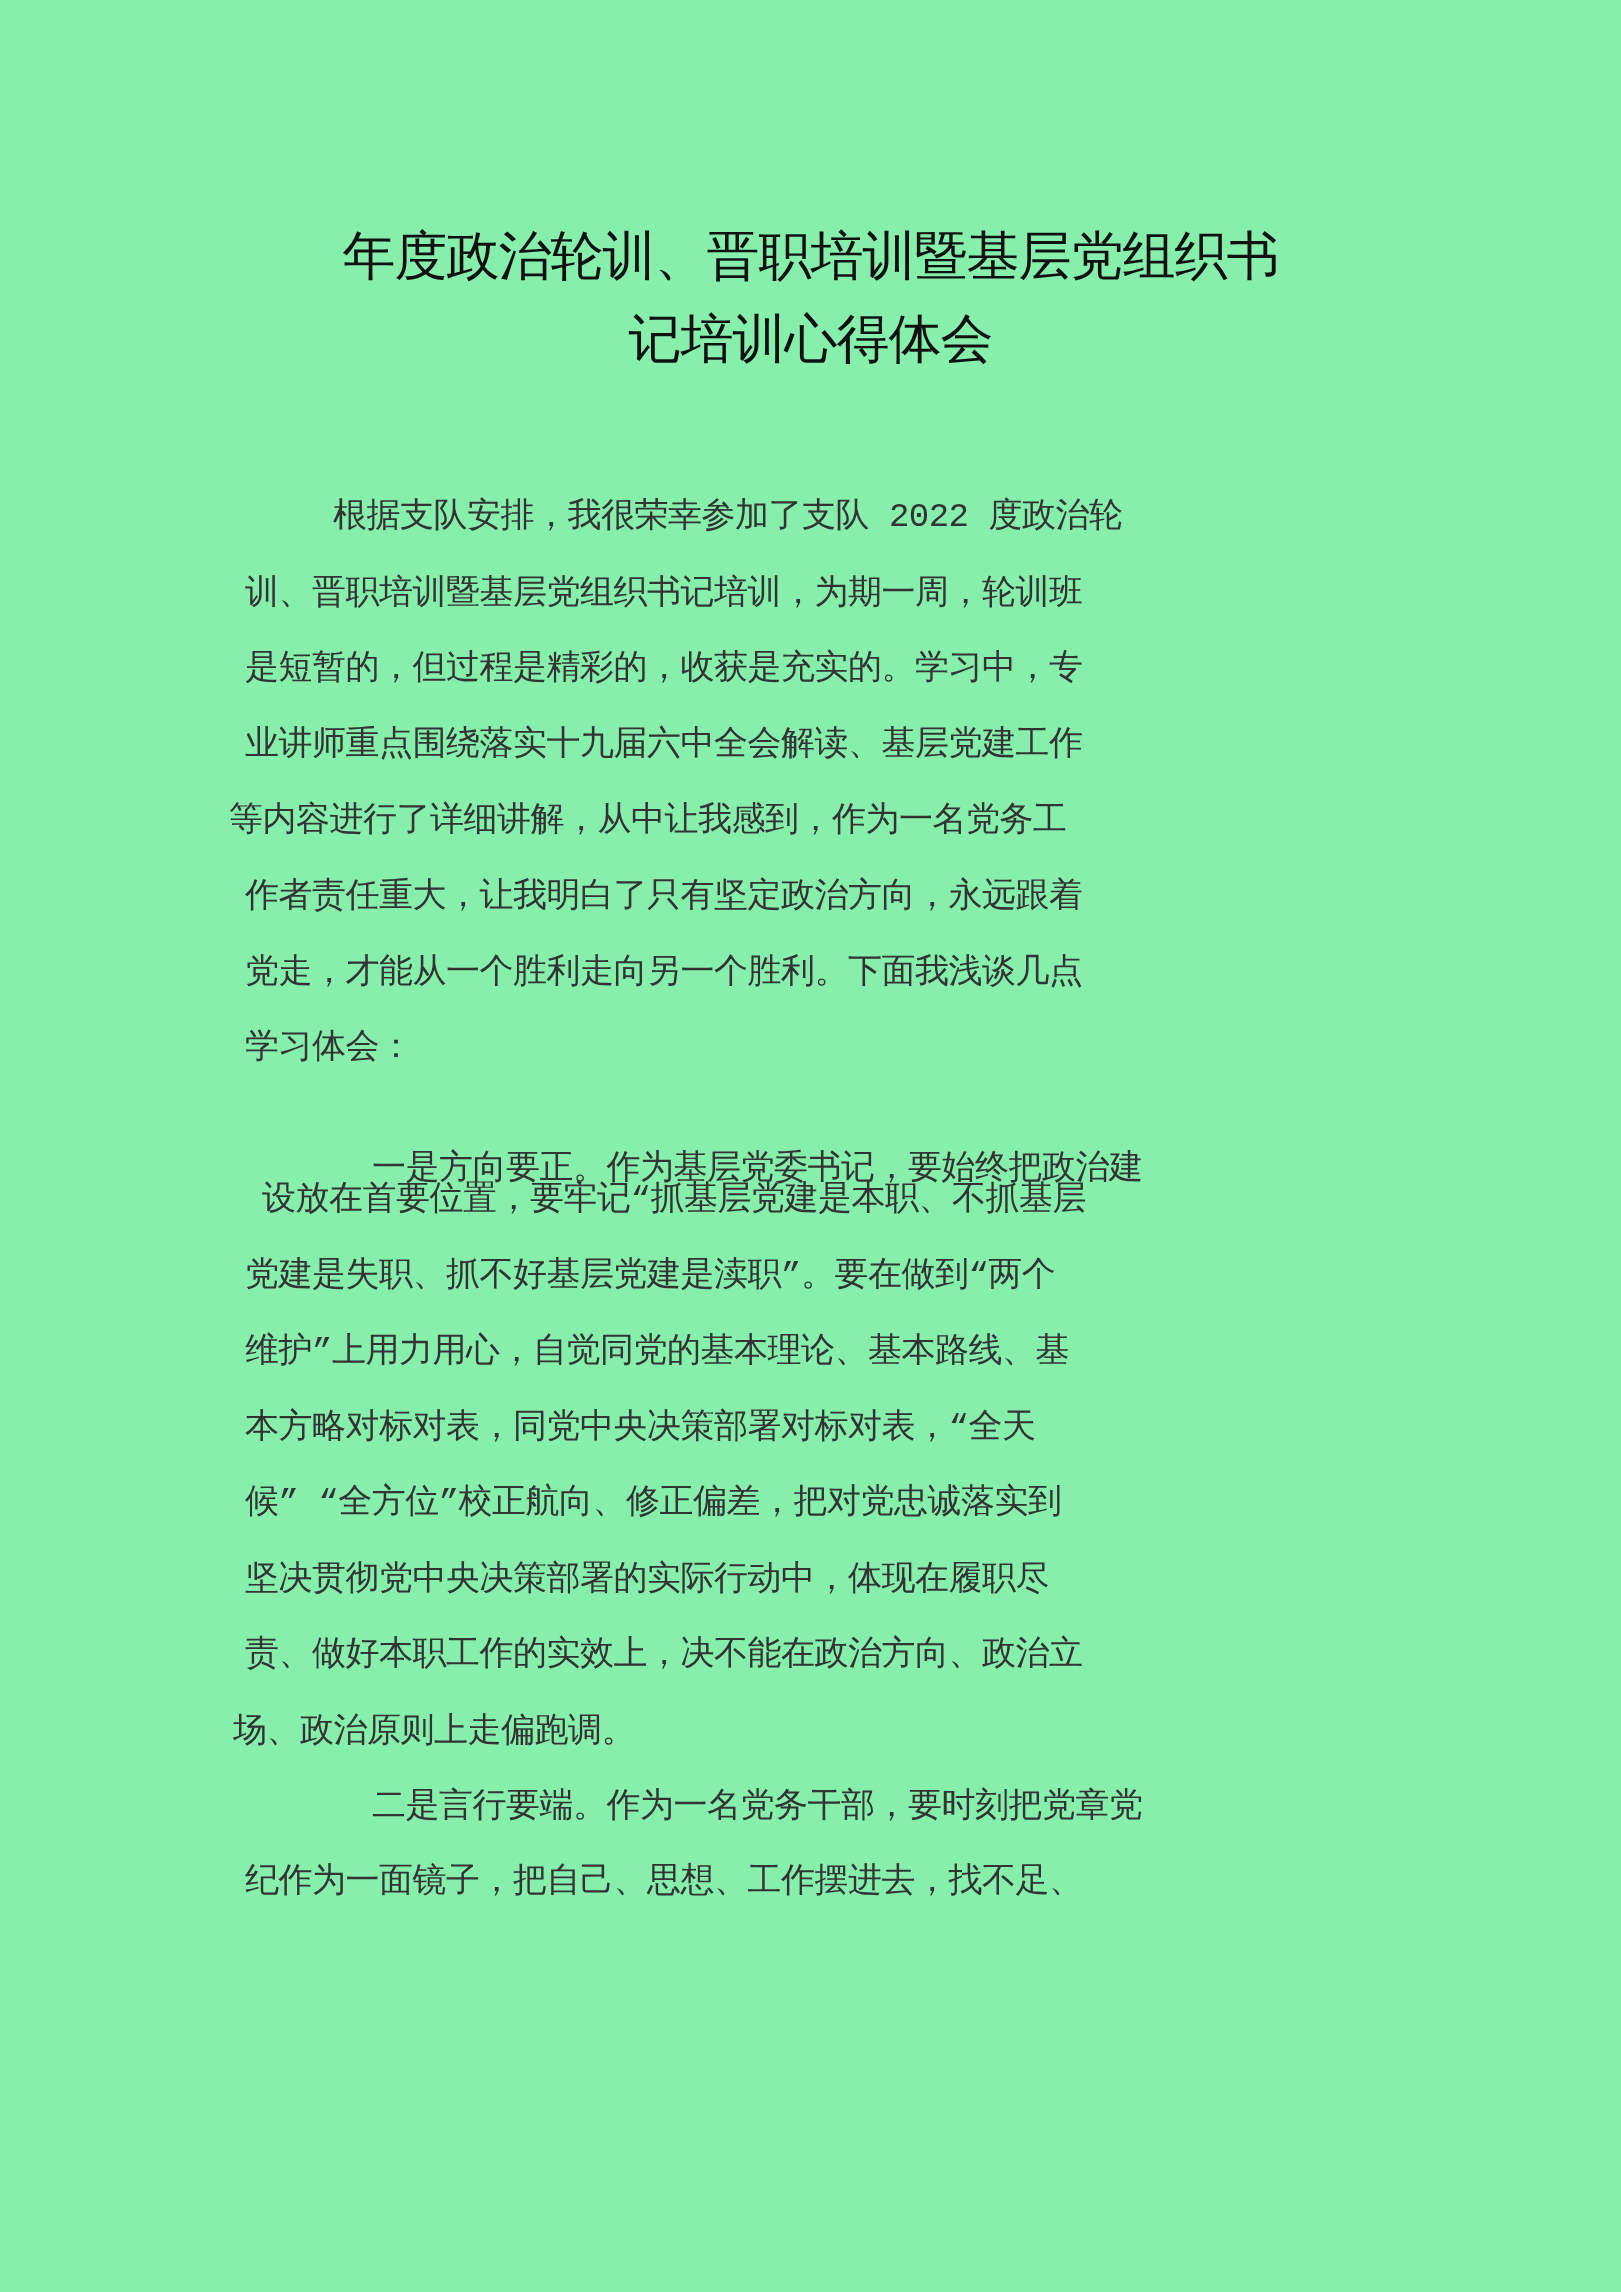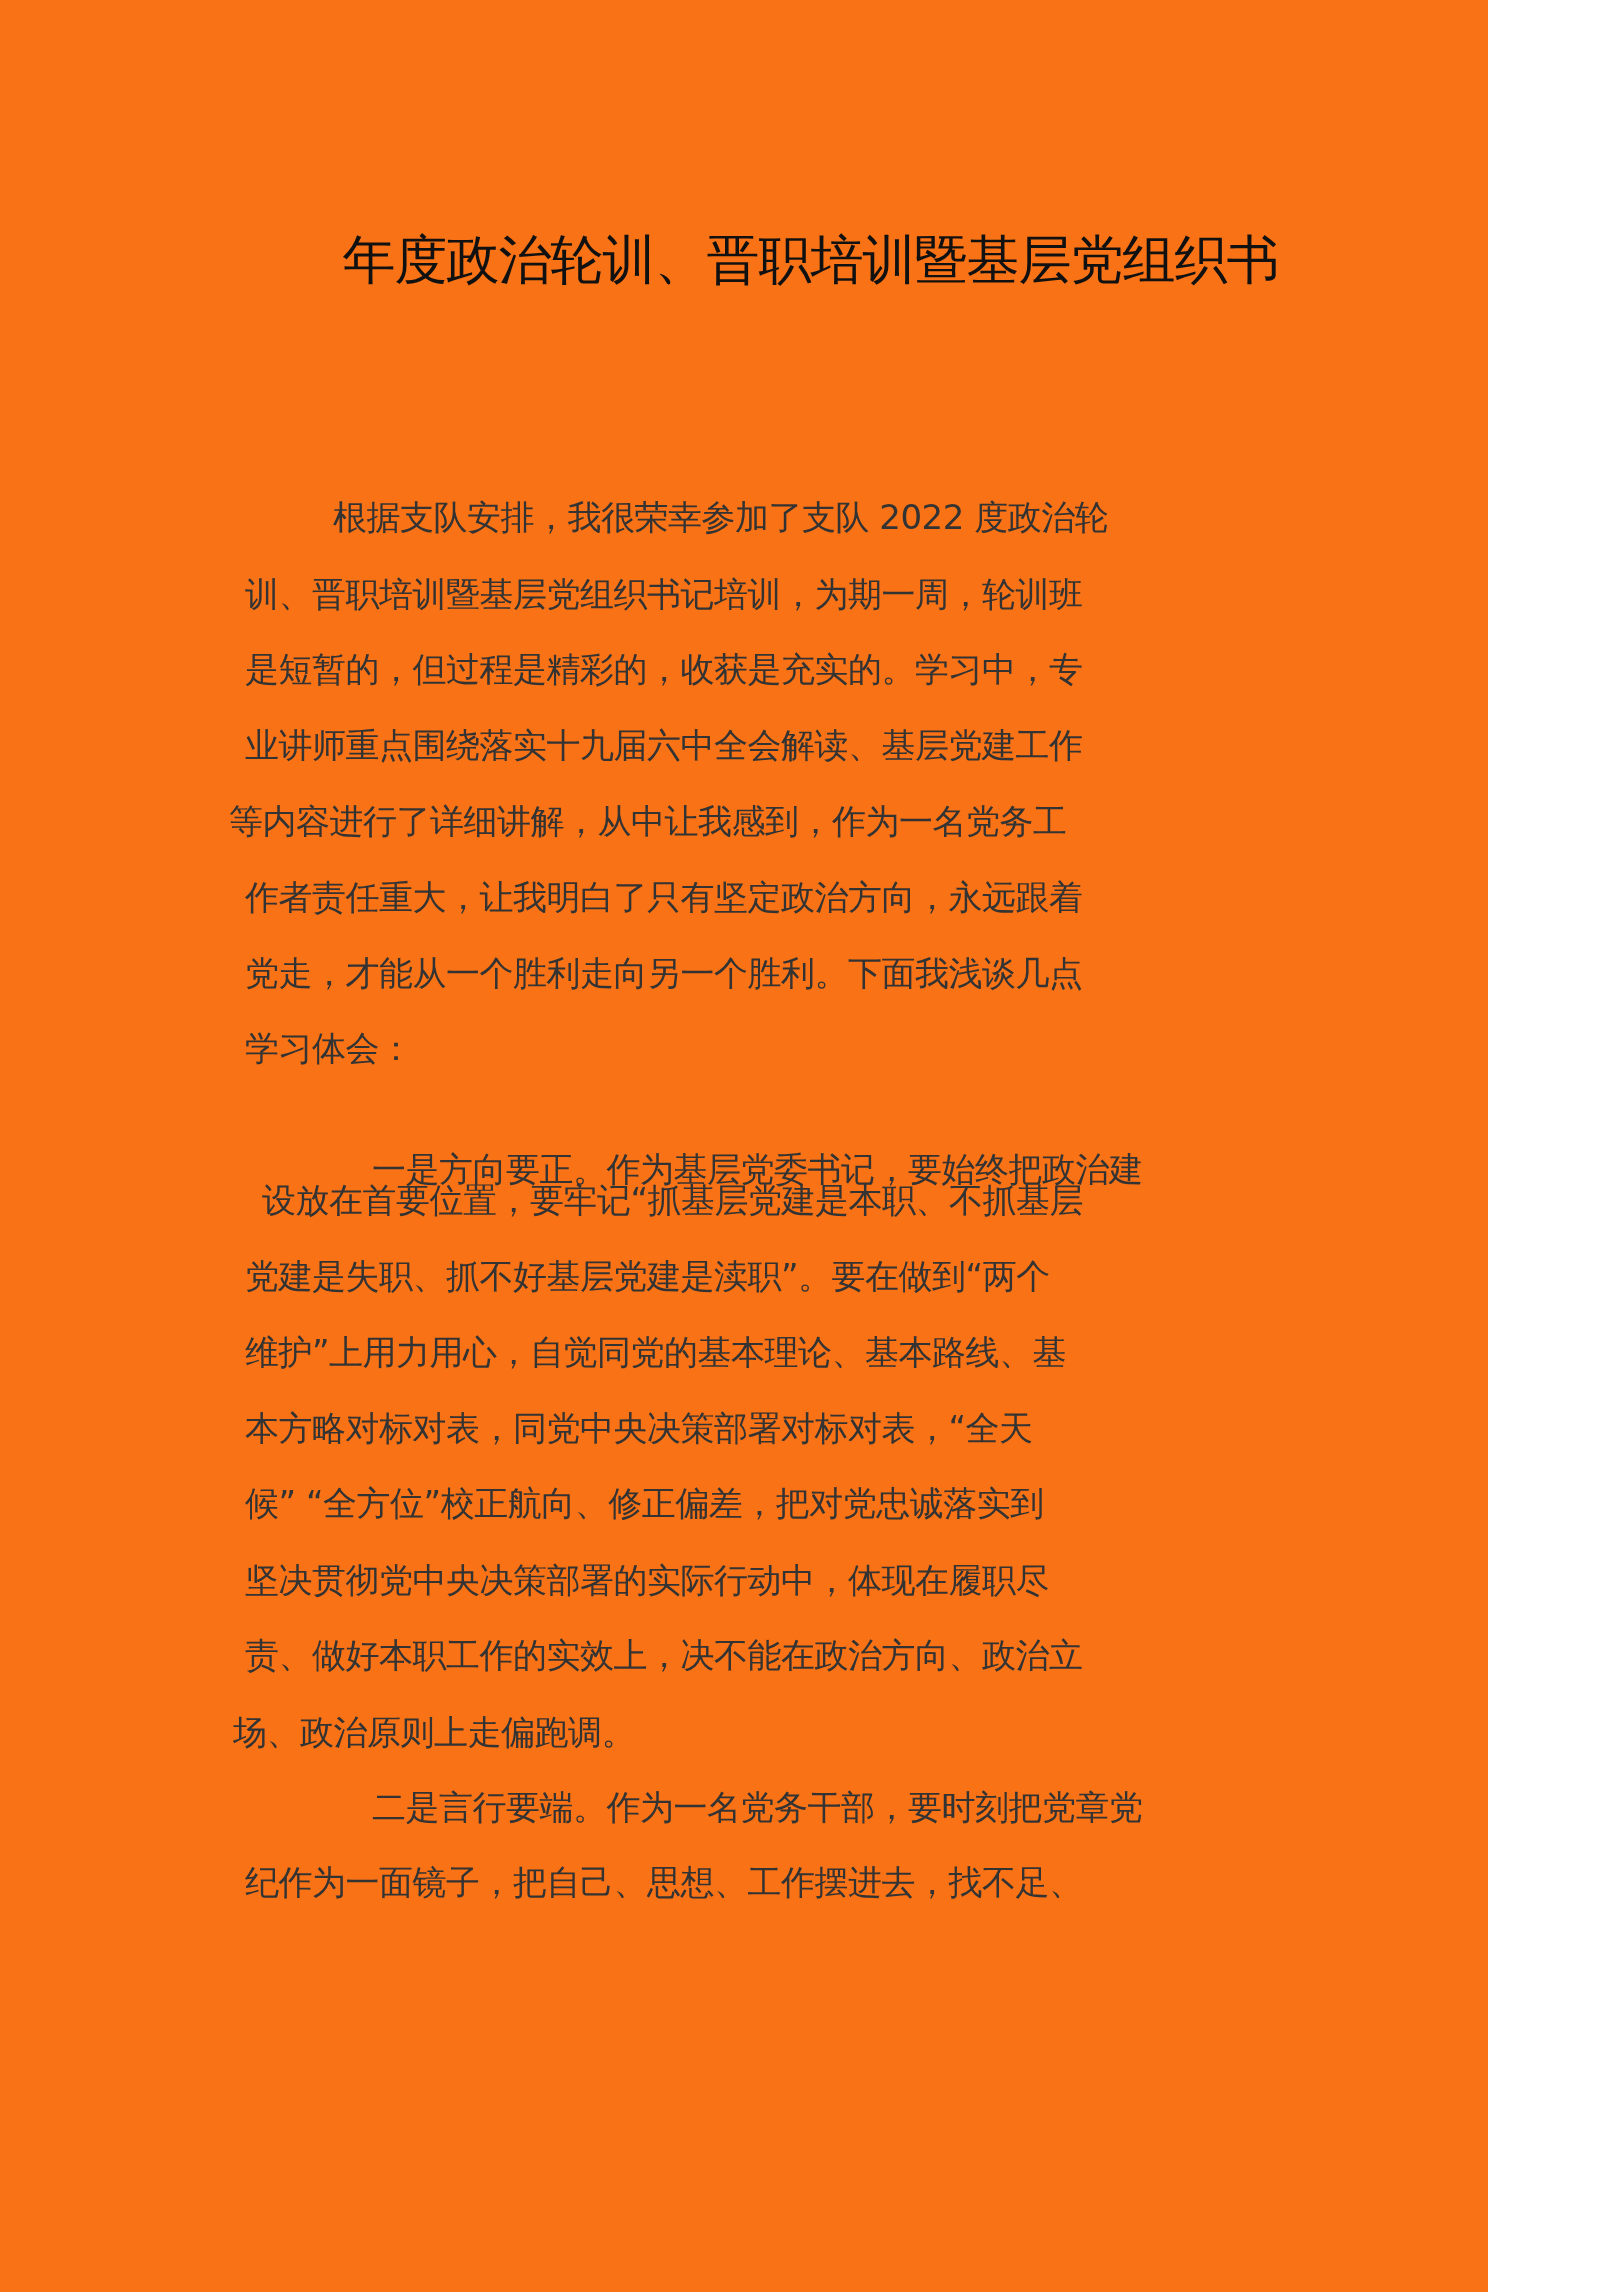--- a/index.html
+++ b/index.html
@@ -1,28 +1,29 @@
 <!DOCTYPE html>
 <html><head>
 <meta charset="utf-8">
 <style>
   html, body { margin: 0; padding: 0; background: #ffffff; }
   body { width: 1621px; height: 2293px; position: relative; overflow: hidden;
          font-family: "DejaVu Sans", "Liberation Sans", sans-serif; color: #333333; }
-  .page { position: absolute; left: 0; top: 0; width: 1488px; height: 2293px; background: #f97316; }
+  .page { position: absolute; left: 0; top: 0; width: 1621px; height: 2293px; background: #86efac; font-family: Liberation Mono, monospace; }
   .title { position: absolute; left: 0; width: 1621px; text-align: center;
            font-size: 53px; color: #111111; line-height: 78px; letter-spacing: -1px; white-space: nowrap; }
   .line { position: absolute; left: 245px; font-size: 34px; line-height: 59px;
           white-space: nowrap; color: #333333; letter-spacing: -0.5px; }
 </style>
 </head>
 <body>
 
 <div class="page">
   <div class="title" style="top:221px;">年度政治轮训、晋职培训暨基层党组织书</div>
+  <div class="title" style="top:304px;">记培训心得体会</div>
 
   <div id="body-lines">
       <div class="line" style="top: 488px; left: 333px;">根据支队安排，我很荣幸参加了支队 2022 度政治轮</div>
       <div class="line" style="top: 565px; left: 245px;">训、晋职培训暨基层党组织书记培训，为期一周，轮训班</div>
       <div class="line" style="top: 640px; left: 245px;">是短暂的，但过程是精彩的，收获是充实的。学习中，专</div>
       <div class="line" style="top: 716px; left: 245px;">业讲师重点围绕落实十九届六中全会解读、基层党建工作</div>
       <div class="line" style="top: 792px; left: 229px;">等内容进行了详细讲解，从中让我感到，作为一名党务工</div>
       <div class="line" style="top: 868px; left: 245px;">作者责任重大，让我明白了只有坚定政治方向，永远跟着</div>
       <div class="line" style="top: 944px; left: 245px;">党走，才能从一个胜利走向另一个胜利。下面我浅谈几点</div>
       <div class="line" style="top: 1019px; left: 245px;">学习体会：</div>

